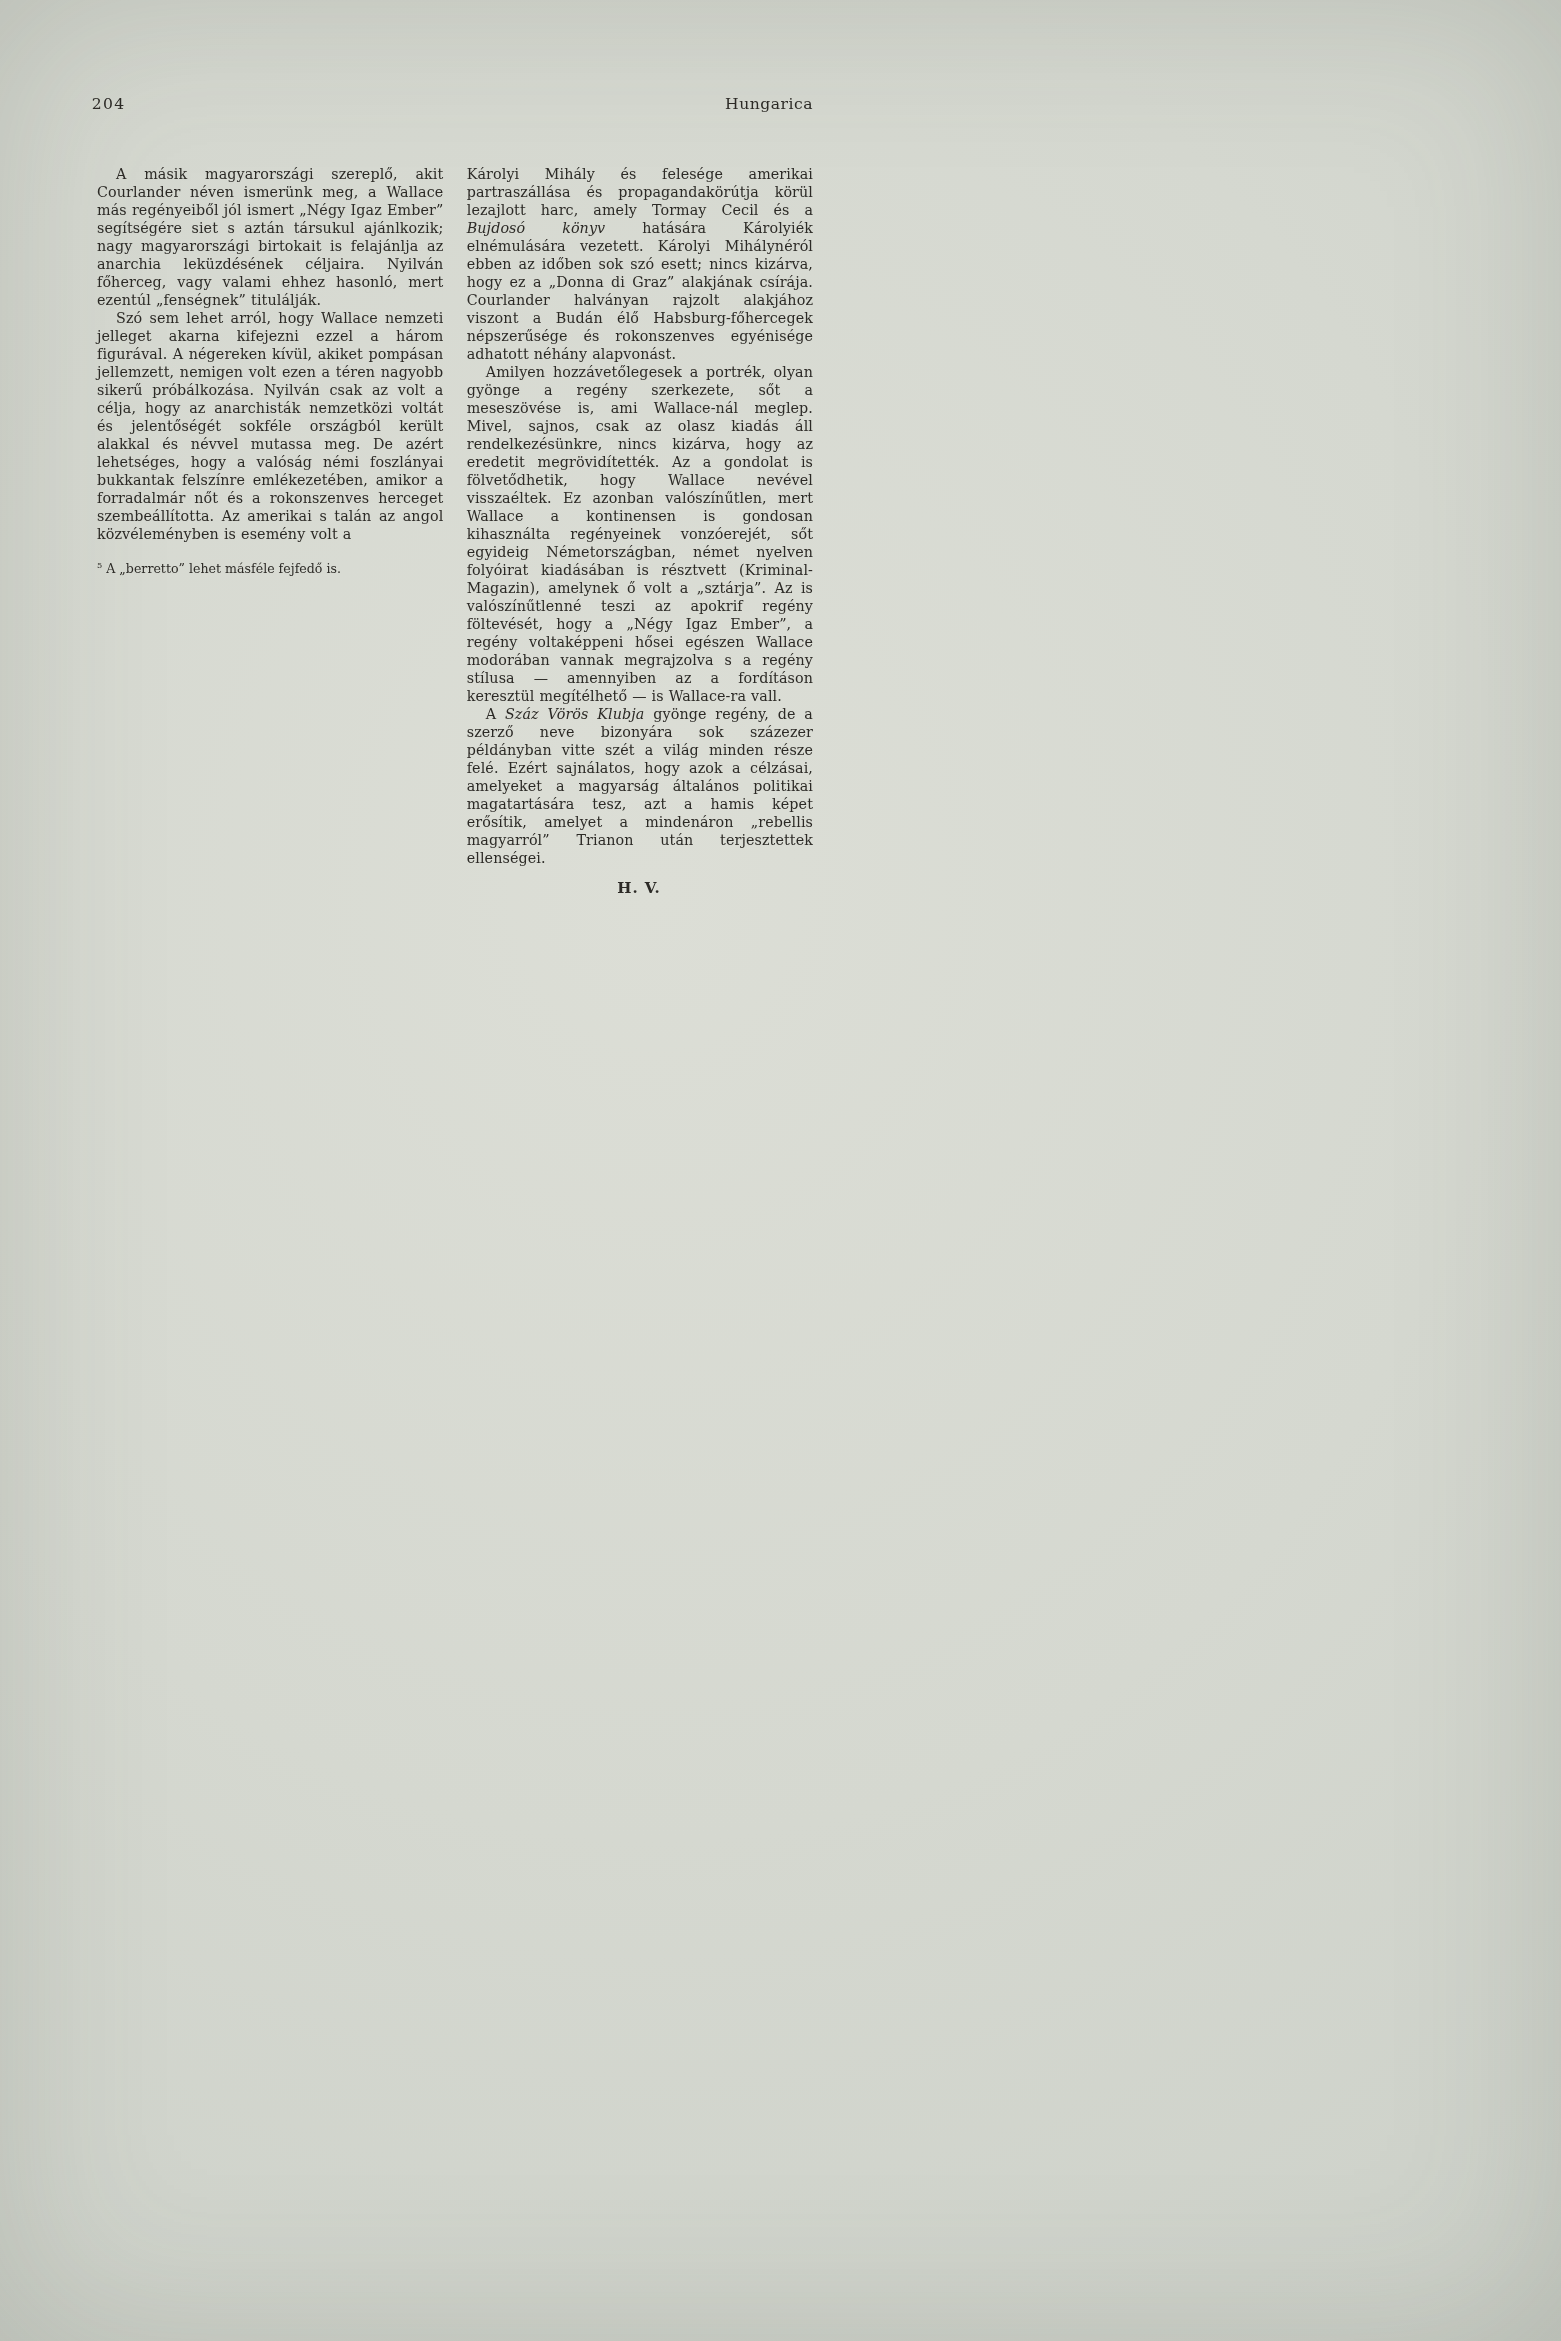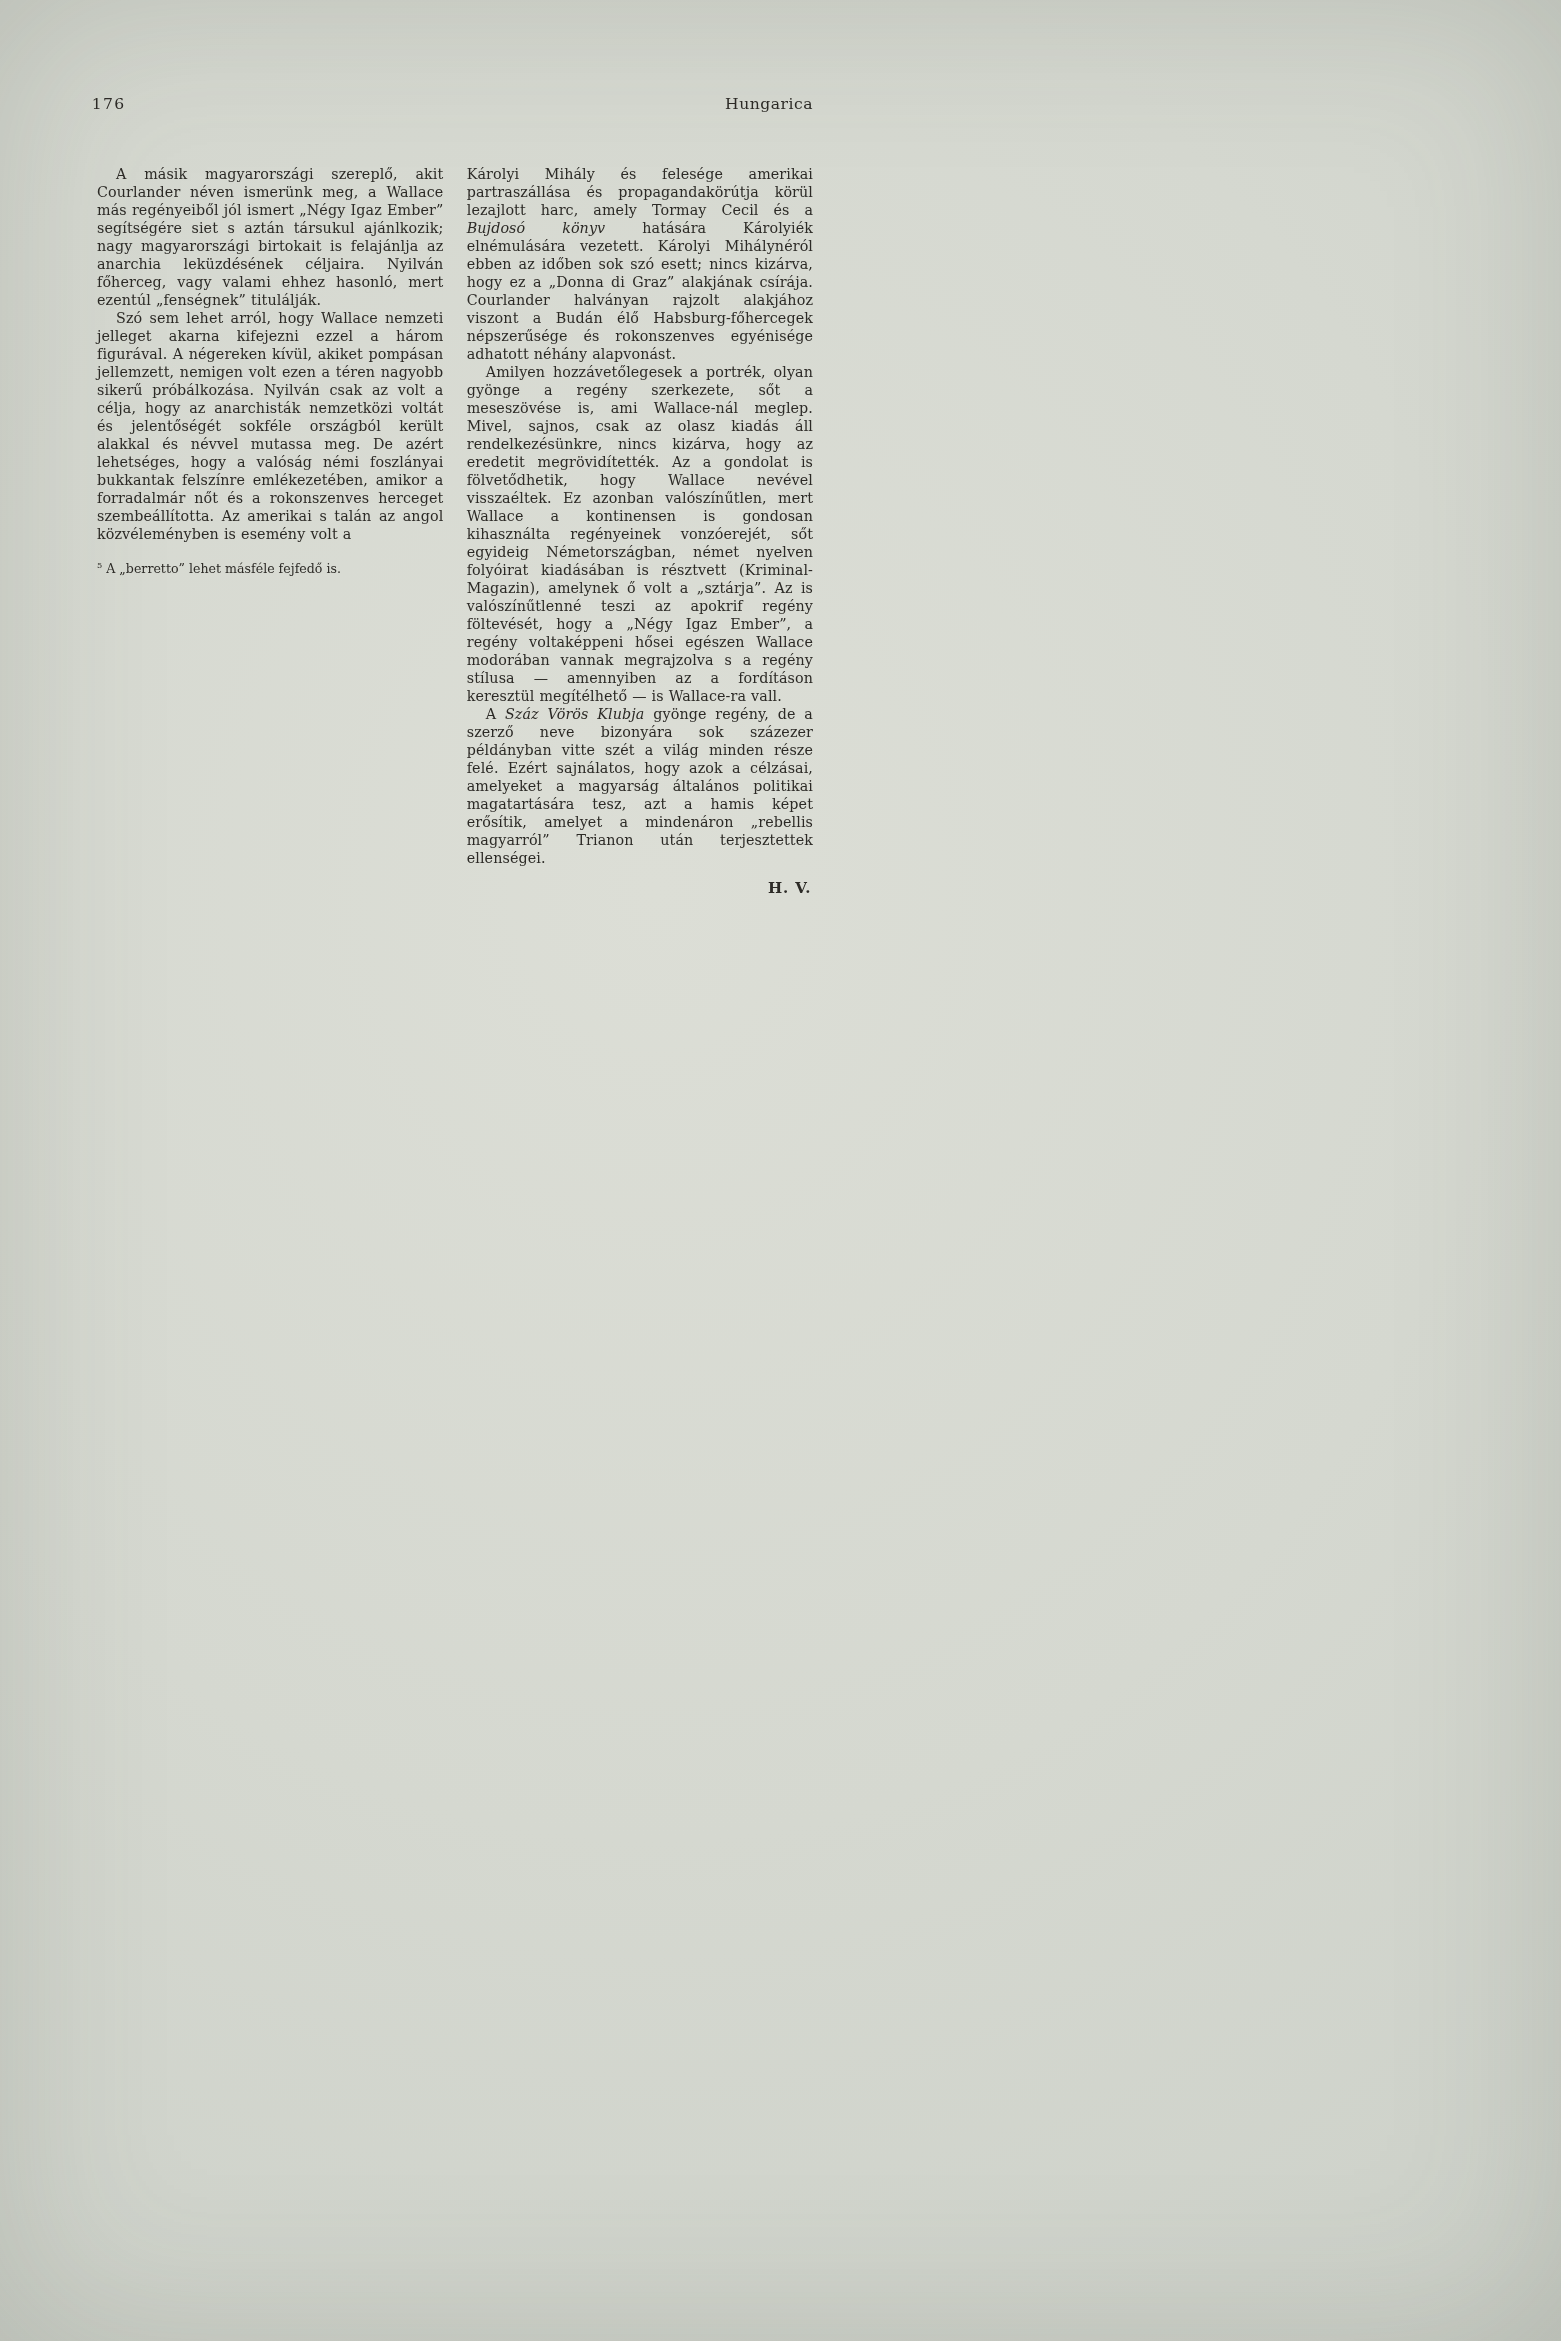--- a/index.html
+++ b/index.html
@@ -65,35 +65,35 @@
   .seg.italic { font-style: italic; }
   .seg.bold { font-weight: normal; }
   .footnote {
     margin-top: 14px;
     font-size: 12.6px;
     line-height: 16.5px;
   }
   .footnote .fn-sup { vertical-align: super; font-size: 8.2px; }
   .signature {
     margin-top: 12px;
-    text-align: right;
+    text-align: center;
     font-weight: bold;
     font-size: 15px;
     letter-spacing: 0.9px;
     padding-right: 1.7px;
   }
 </style>
 </head>
 <body>
 
 <div class="sheet">
   <div class="content">
 
     <div class="running-head">
-      <span class="page-num">176</span>
+      <span class="page-num">204</span>
       <span class="running-title">Hungarica</span>
     </div>
 
     <div class="columns">
 
       <div class="col">
         <div class="paras" id="left-paras">
             <p class="para indent"><span class="seg normal">A másik magyarországi szereplő, akit Courlander néven ismerünk meg, a Wallace más regényeiből jól ismert „Négy Igaz Ember” segítségére siet s aztán társukul ajánlkozik; nagy magyarországi birtokait is felajánlja az anarchia leküzdésének céljaira. Nyilván főherceg, vagy valami ehhez hasonló, mert ezentúl „fenségnek” titulálják.</span></p>
             <p class="para indent"><span class="seg normal">Szó sem lehet arról, hogy Wallace nemzeti jelleget akarna kifejezni ezzel a három figurával. A négereken kívül, akiket pompásan jellemzett, nemigen volt ezen a téren nagyobb sikerű próbálkozása. Nyilván csak az volt a célja, hogy az anarchisták nemzetközi voltát és jelentőségét sokféle országból került alakkal és névvel mutassa meg. De azért lehetséges, hogy a valóság némi foszlányai bukkantak felszínre emlékezetében, amikor a forradalmár nőt és a rokonszenves herceget szembeállította. Az amerikai s talán az angol közvéleményben is esemény volt a</span></p>
           </div>

